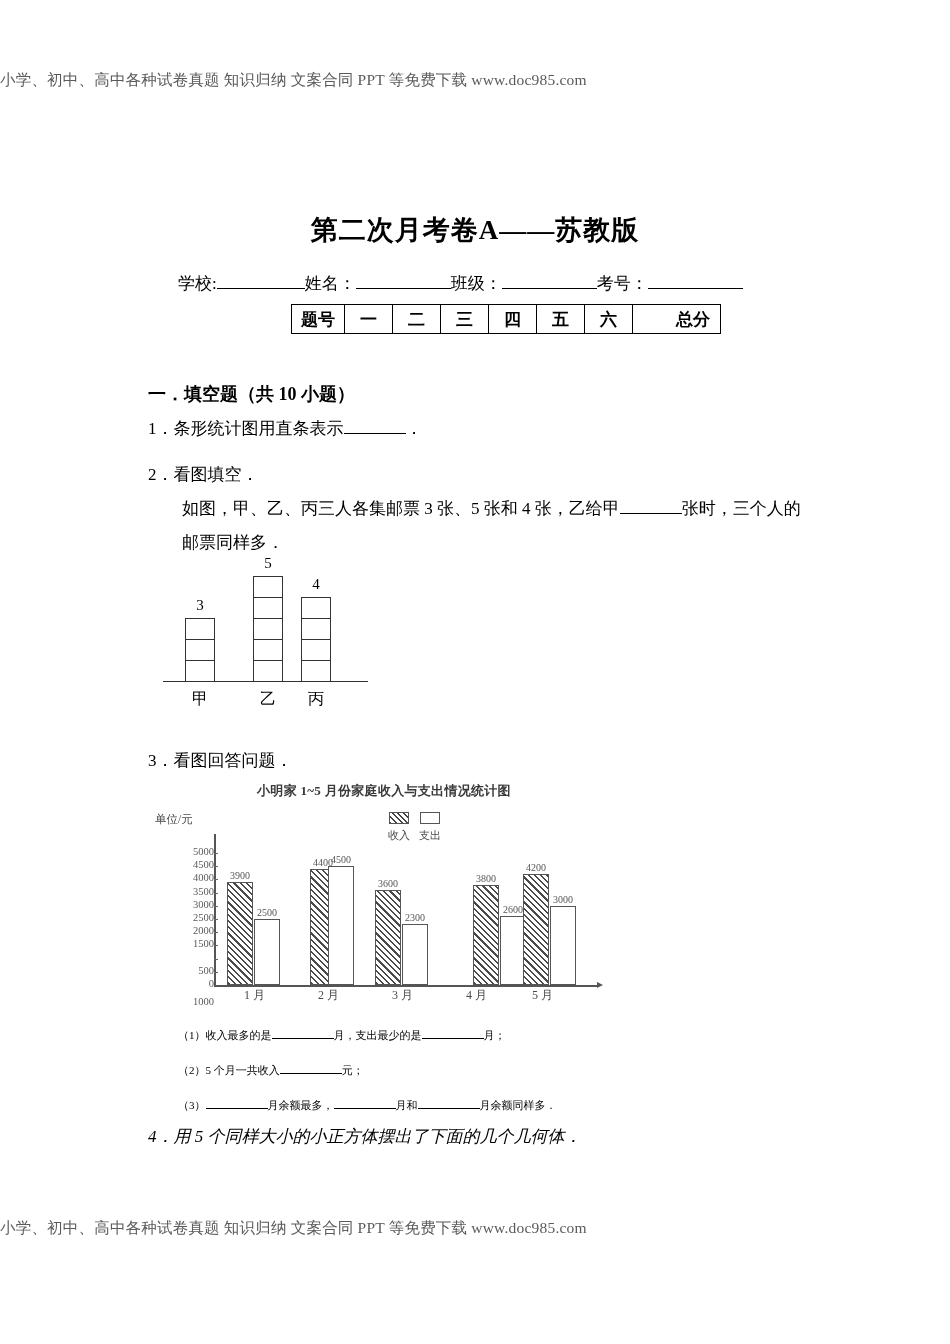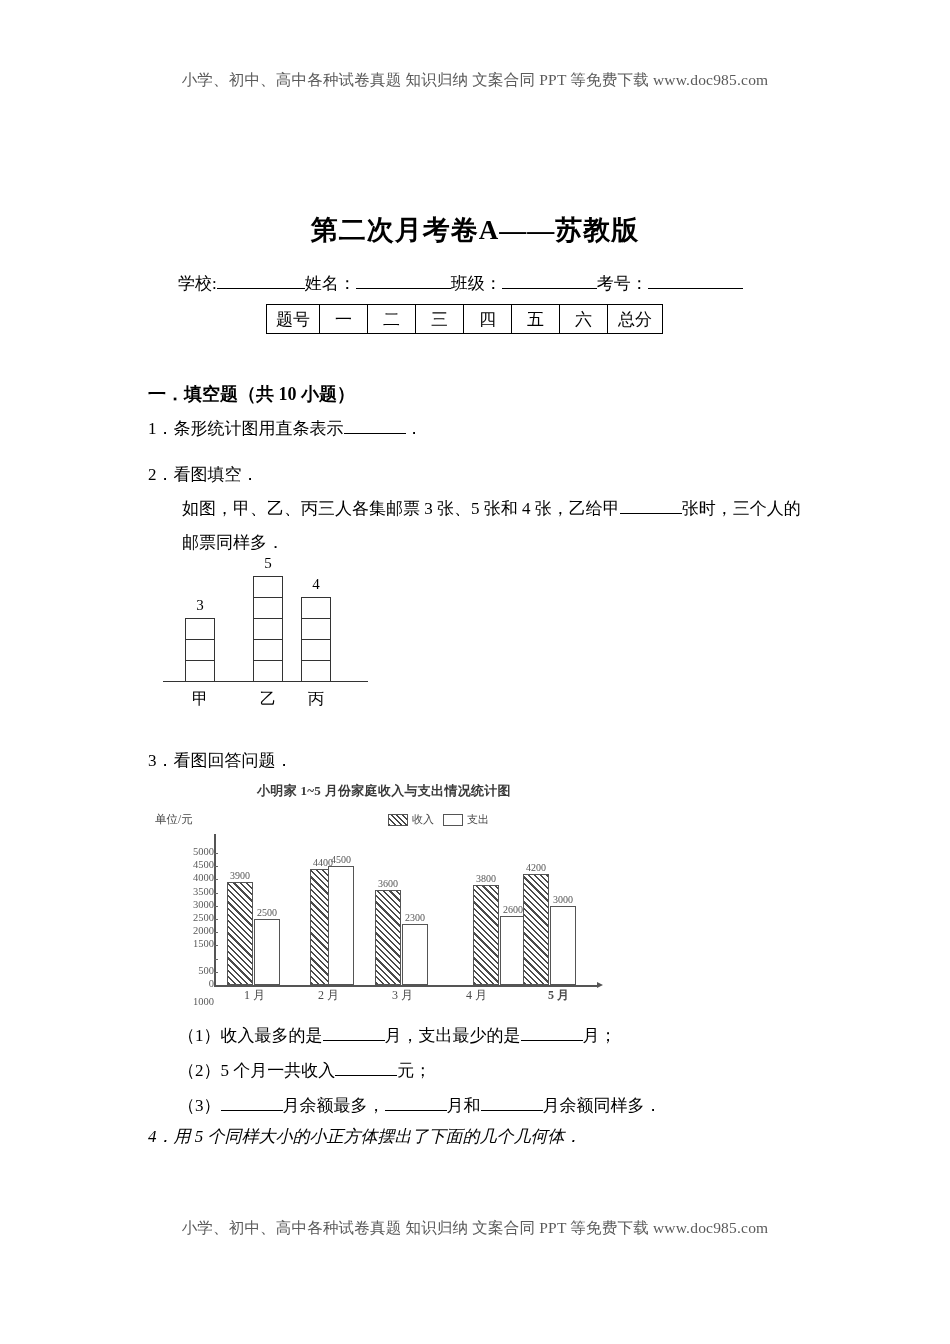--- a/index.html
+++ b/index.html
@@ -21,21 +21,20 @@
     position: absolute;
     inset: 0;
     padding: 0;
   }
 
   
   .watermark {
     position: absolute;
     left: 0;
     width: 950px;
-    text-align: center;
     font-size: 15.5px;
     color: #5a5a5a;
     letter-spacing: 0.2px;
     white-space: nowrap;
     font-family: "Liberation Serif", "DejaVu Serif", serif;
   }
   #header-watermark { top: 70px; }
   #footer-watermark { top: 1218px; }
 
   
@@ -71,34 +70,35 @@
   }
   .blank-school { width: 88px; }
   .blank-name   { width: 95px; }
   .blank-class  { width: 95px; }
   .blank-exam   { width: 95px; }
 
   
   #score-table {
     position: absolute;
     top: 304px;
-    left: 266px;
+    left: 291px;
     border-collapse: collapse;
     font-size: 17px;
+    font-weight: bold;
   }
   #score-table td {
     border: 1px solid #000;
     width: 47px;
     height: 28px;
     text-align: center;
     vertical-align: middle;
     padding: 0;
   }
   #score-table td.head-cell { width: 52px; }
-  #score-table td.total-cell { width: 54px; }
+  #score-table td.total-cell { width: 54px; padding-left: 33px; }
 
   
   .section-head {
     position: absolute;
     left: 148px;
     font-size: 18px;
     font-weight: bold;
   }
   #section-1-head { top: 382px; }
 
@@ -129,21 +129,21 @@
   }
 
   #q3 { top: 746px; left: 148px; }
   #q4 { top: 1122px; left: 148px; font-style: italic; }
 
   #q3-subs {
     position: absolute;
     top: 1018px;
     left: 178px;
     width: 640px;
-    font-size: 17px;
+    font-size: 11px;
     line-height: 35px;
   }
   .sub-q { white-space: nowrap; }
 
   
   #stamp-figure {
     position: absolute;
     top: 556px;
     left: 163px;
     width: 230px;
@@ -217,21 +217,21 @@
     position: absolute;
     top: 30px;
     left: 233px;
     font-size: 11px;
     color: #4a4a4a;
     display: flex;
     align-items: center;
     gap: 9px;
     white-space: nowrap;
   }
-  .legend-item { display: flex; align-items: center; gap: 4px; }
+  .legend-item { display: flex; align-items: center; gap: 4px; flex-direction: column; }
   .swatch {
     width: 20px;
     height: 12px;
     border: 1px solid #555;
     box-sizing: border-box;
     display: inline-block;
   }
   .swatch.hatched {
     background-image: repeating-linear-gradient(
       45deg,
@@ -513,21 +513,21 @@
       <div class="month-label" style="left:294px; width:55px;">4 月</div>
 
       <div class="bar-group" style="left:368px; width:62px;">
         <div class="bar income" style="left:0px; width:26px; height:111px;">
           <span class="bar-value">4200</span>
         </div>
         <div class="bar expense" style="left:27px; width:26px; height:79px;">
           <span class="bar-value">3000</span>
         </div>
       </div>
-      <div class="month-label" style="left:376px; width:55px;font-weight:bold;">5 月</div>
+      <div class="month-label" style="left:360px; width:55px;">5 月</div>
     </div>
   </div>
 
   <div id="q3-subs">
     <div class="sub-q">
       <span>（1）收入最多的是</span><span class="fill-blank"></span><span>月，支出最少的是</span><span class="fill-blank"></span><span>月；</span>
     </div>
     <div class="sub-q">
       <span>（2）5 个月一共收入</span><span class="fill-blank"></span><span>元；</span>
     </div>

